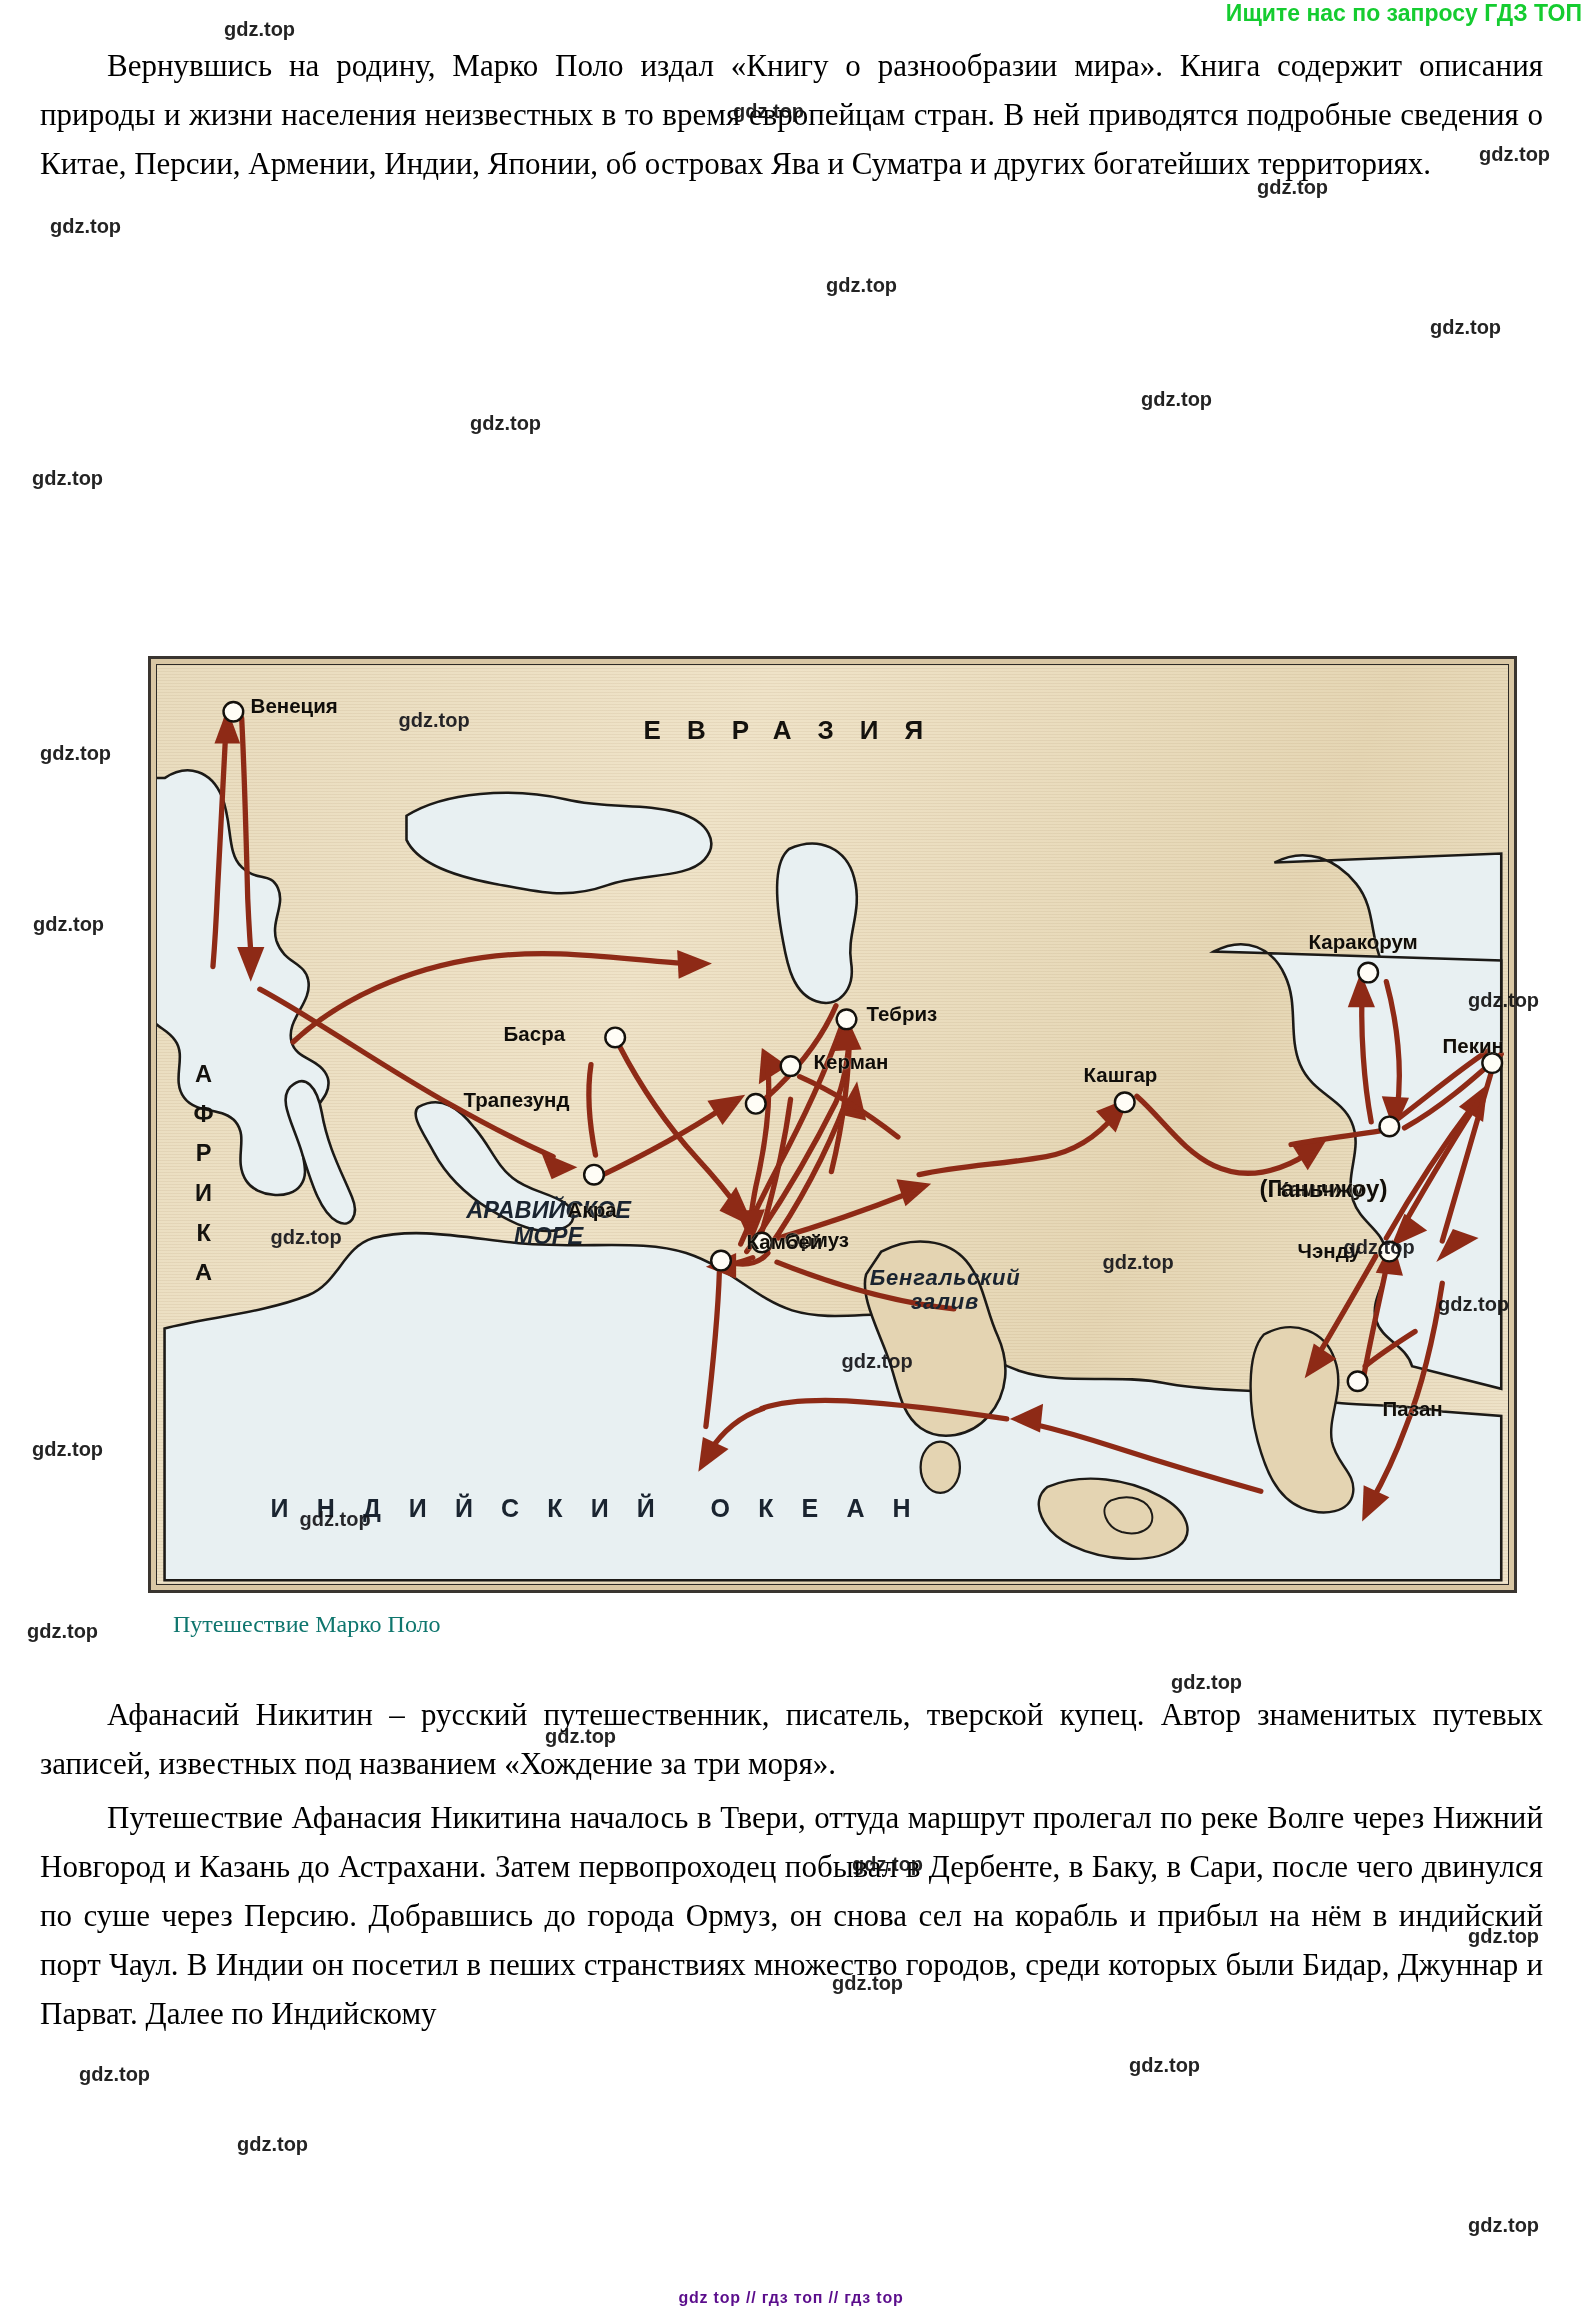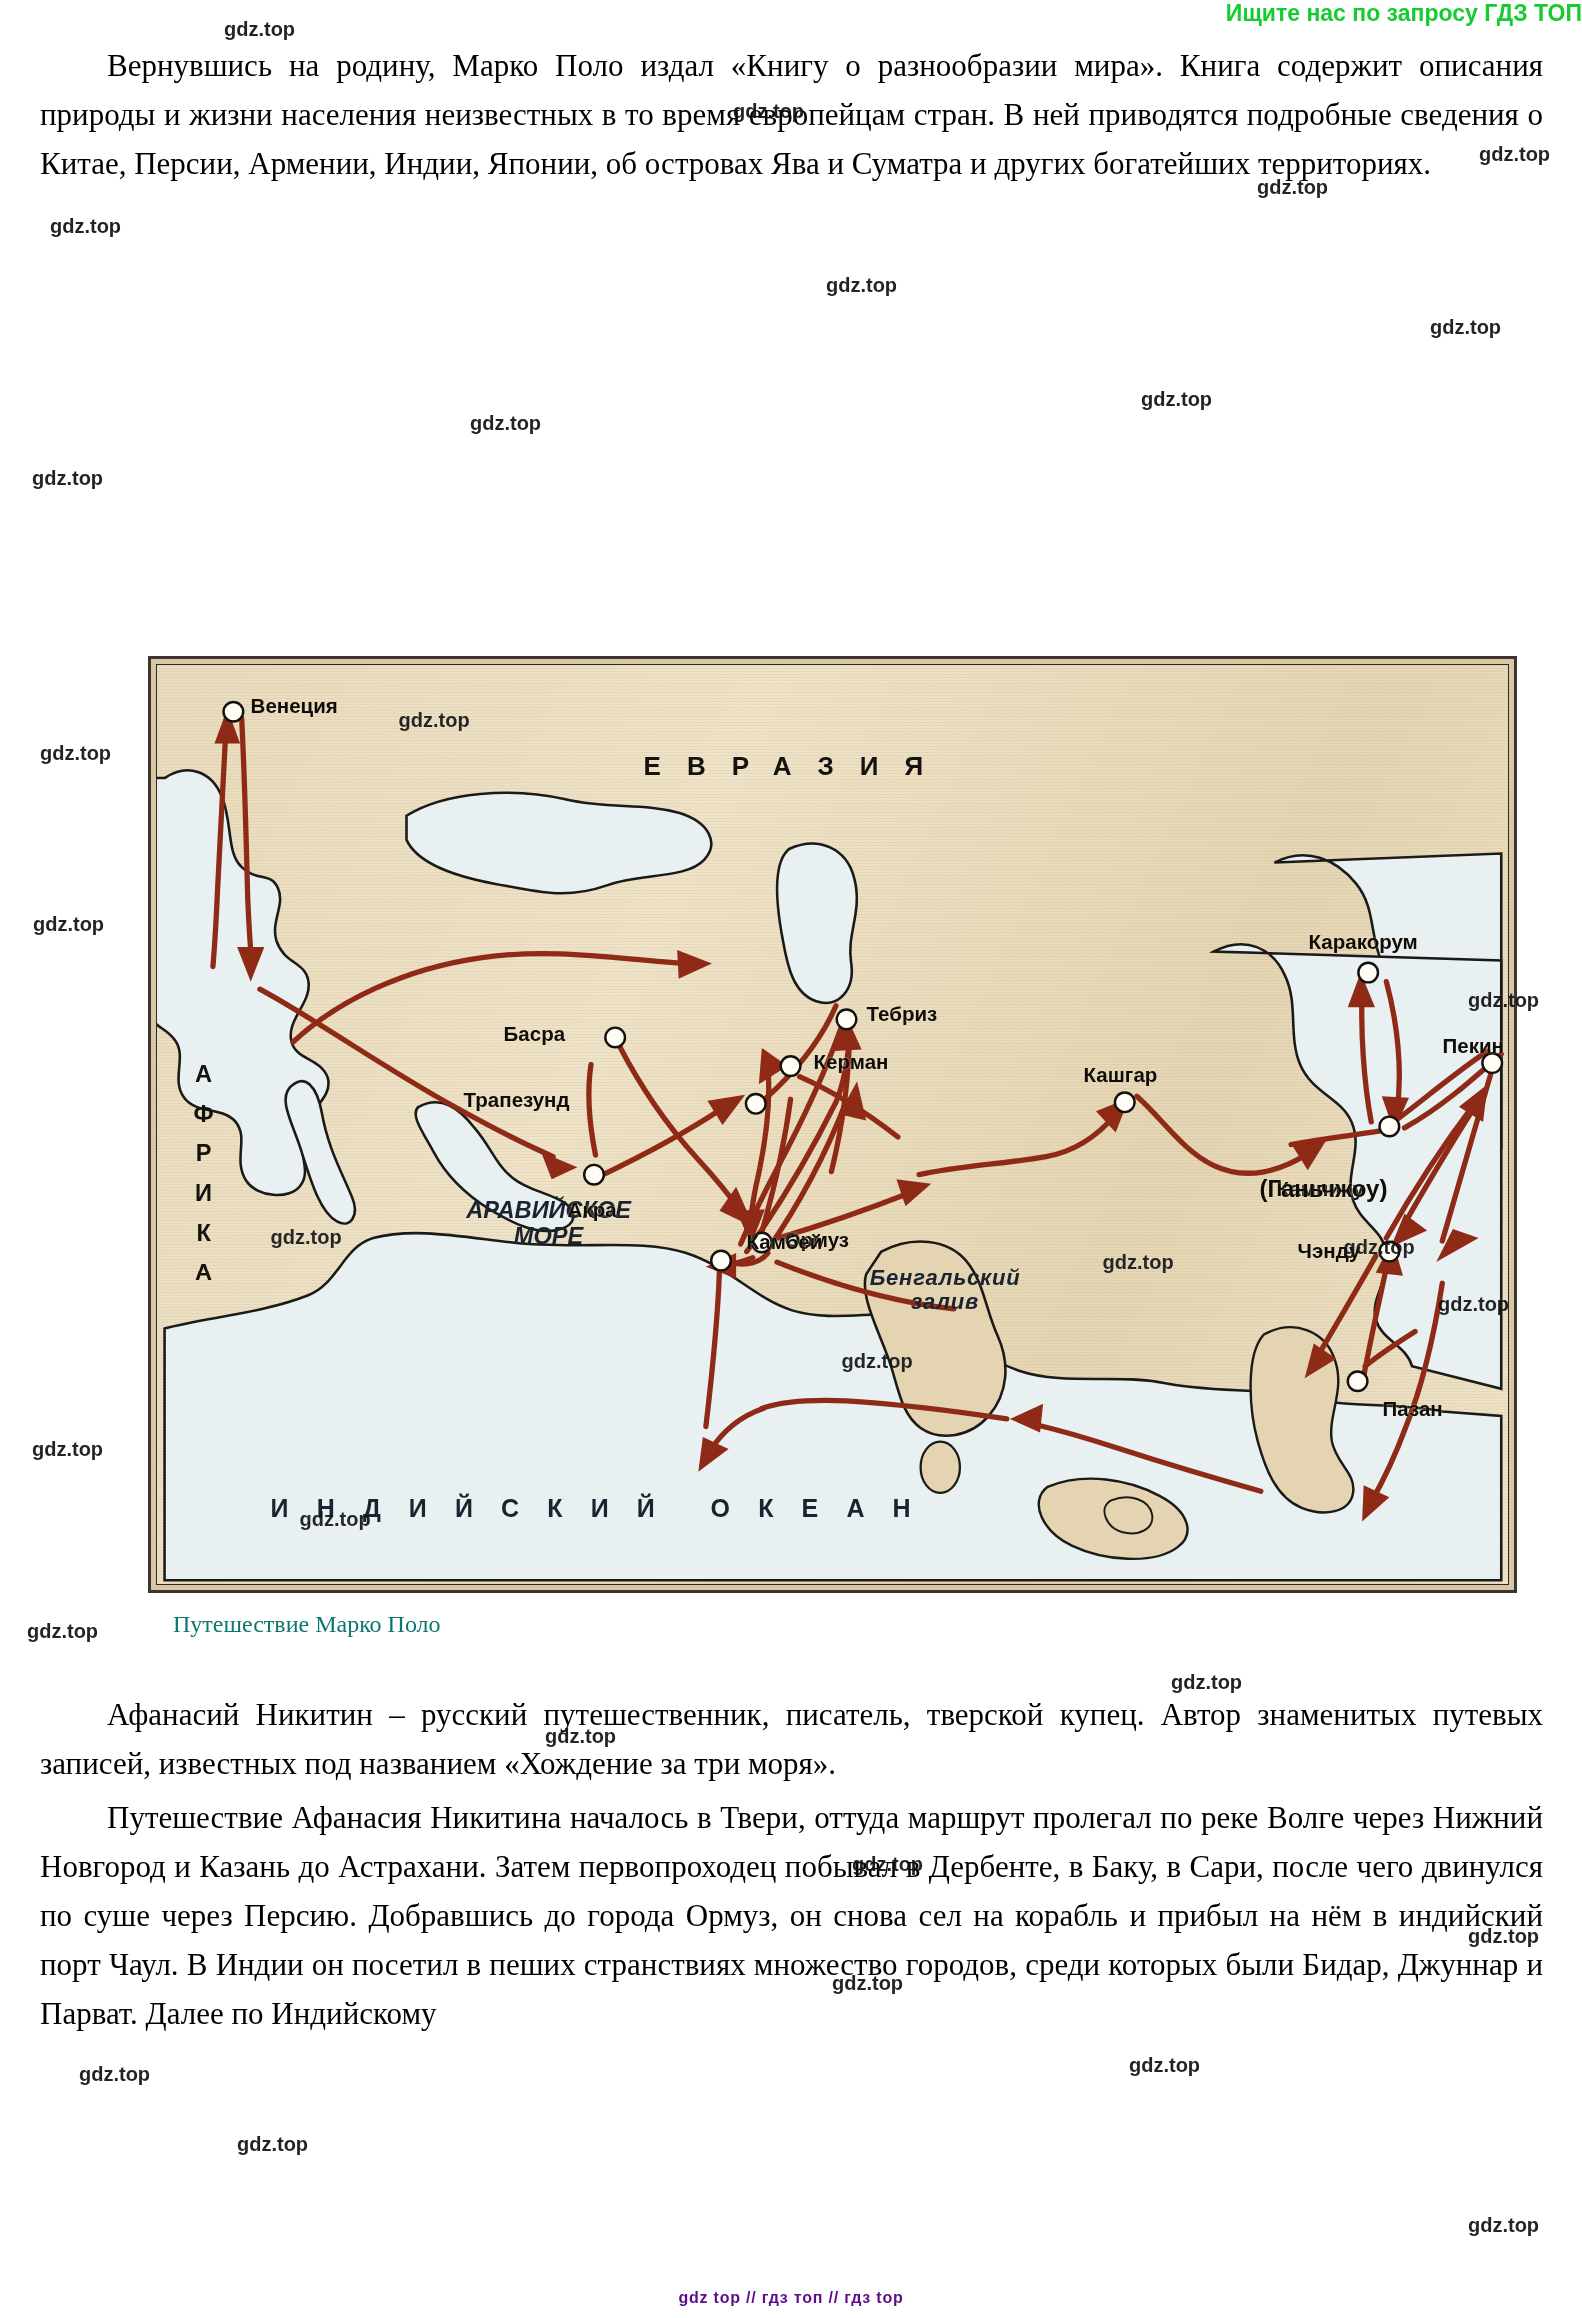--- a/index.html
+++ b/index.html
@@ -351,21 +351,21 @@
         <circle class="city-dot" cx="800" cy="766" r="13"></circle>
         <circle class="city-dot" cx="1280" cy="580" r="13"></circle>
         <circle class="city-dot" cx="1602" cy="408" r="13"></circle>
         <circle class="city-dot" cx="1630" cy="612" r="13"></circle>
         <circle class="city-dot" cx="1766" cy="528" r="13"></circle>
         <circle class="city-dot" cx="1630" cy="778" r="13"></circle>
         <circle class="city-dot" cx="1588" cy="950" r="13"></circle>
         <circle class="city-dot" cx="746" cy="790" r="13"></circle>
       </svg>
 
-      <div class="region-label eurasia" style="left:487px; top:50px;margin-top:36px;">ЕВРАЗИЯ</div>
+      <div class="region-label eurasia" style="left:487px; top:50px;">ЕВРАЗИЯ</div>
       <div class="region-label africa" style="left:33px; top:396px;">АФРИКА</div>
 
       <div class="sea-label" style="left:278px; top:532px; width:228px;">
         <div>АРАВИЙСКОЕ</div>
         <div>МОРЕ</div>
       </div>
       <div class="sea-label bengal" style="left:686px; top:601px; width:205px;">
         <div>Бенгальский</div>
         <div>залив</div>
       </div>

